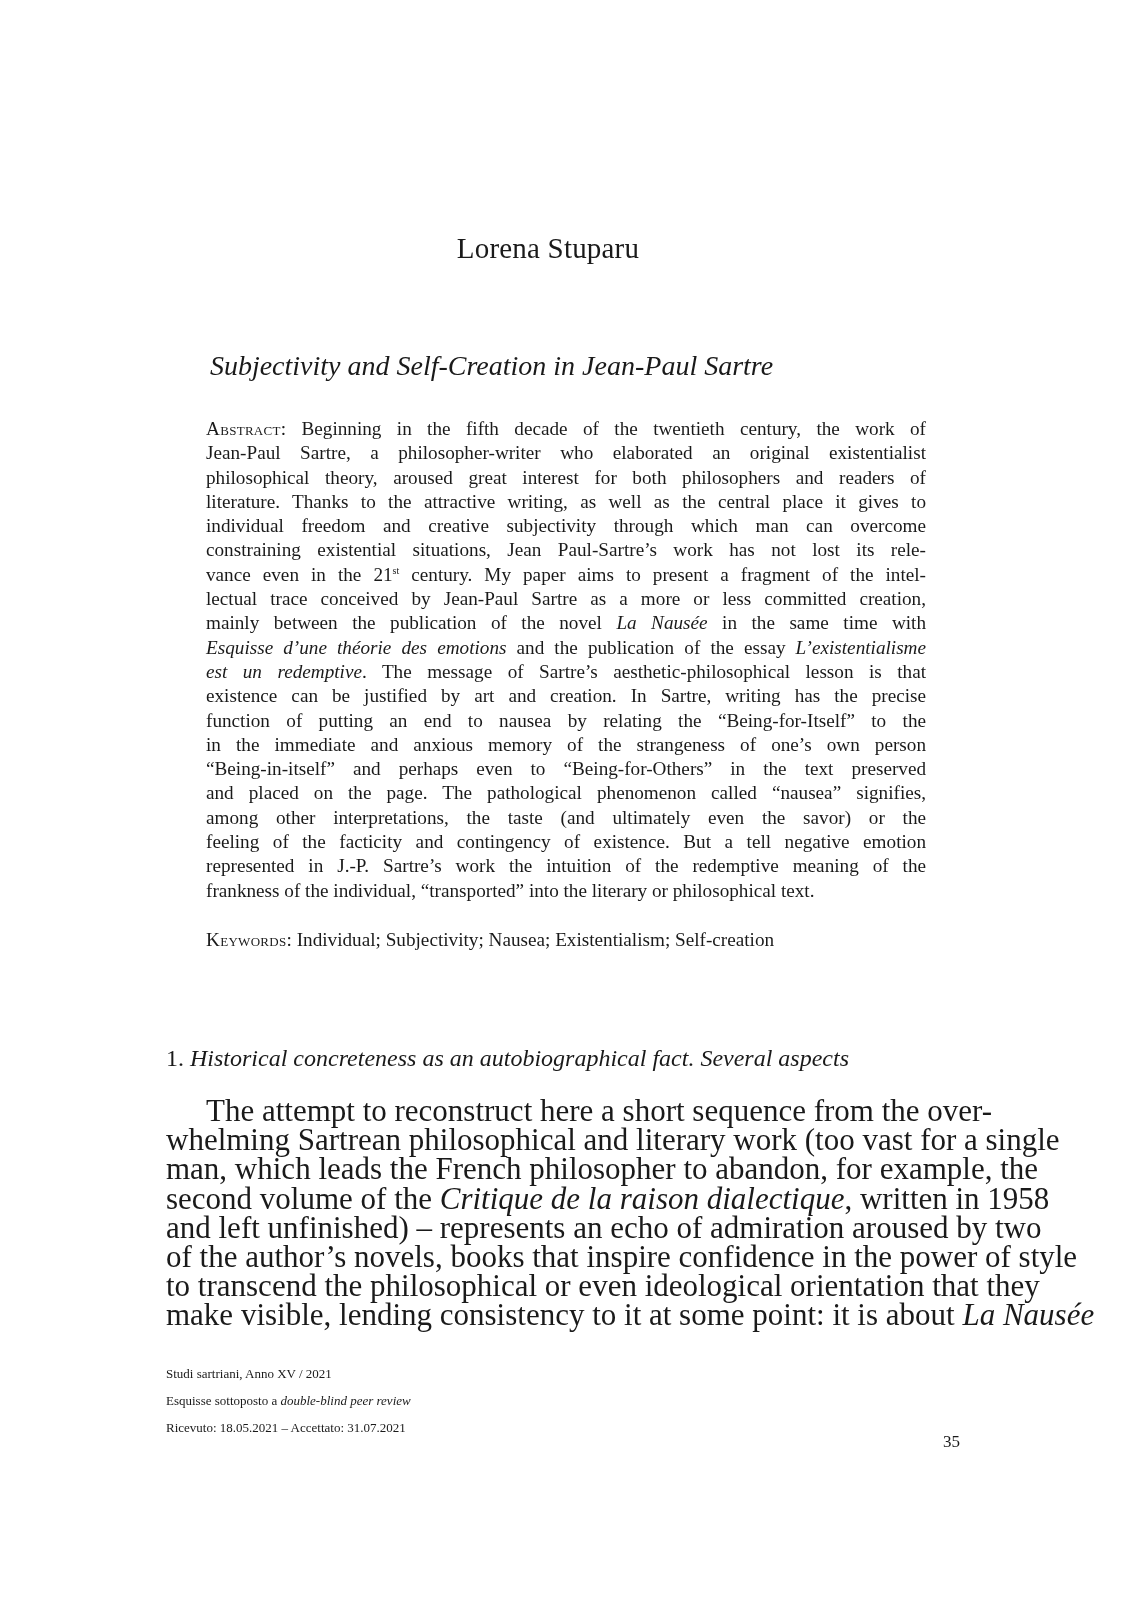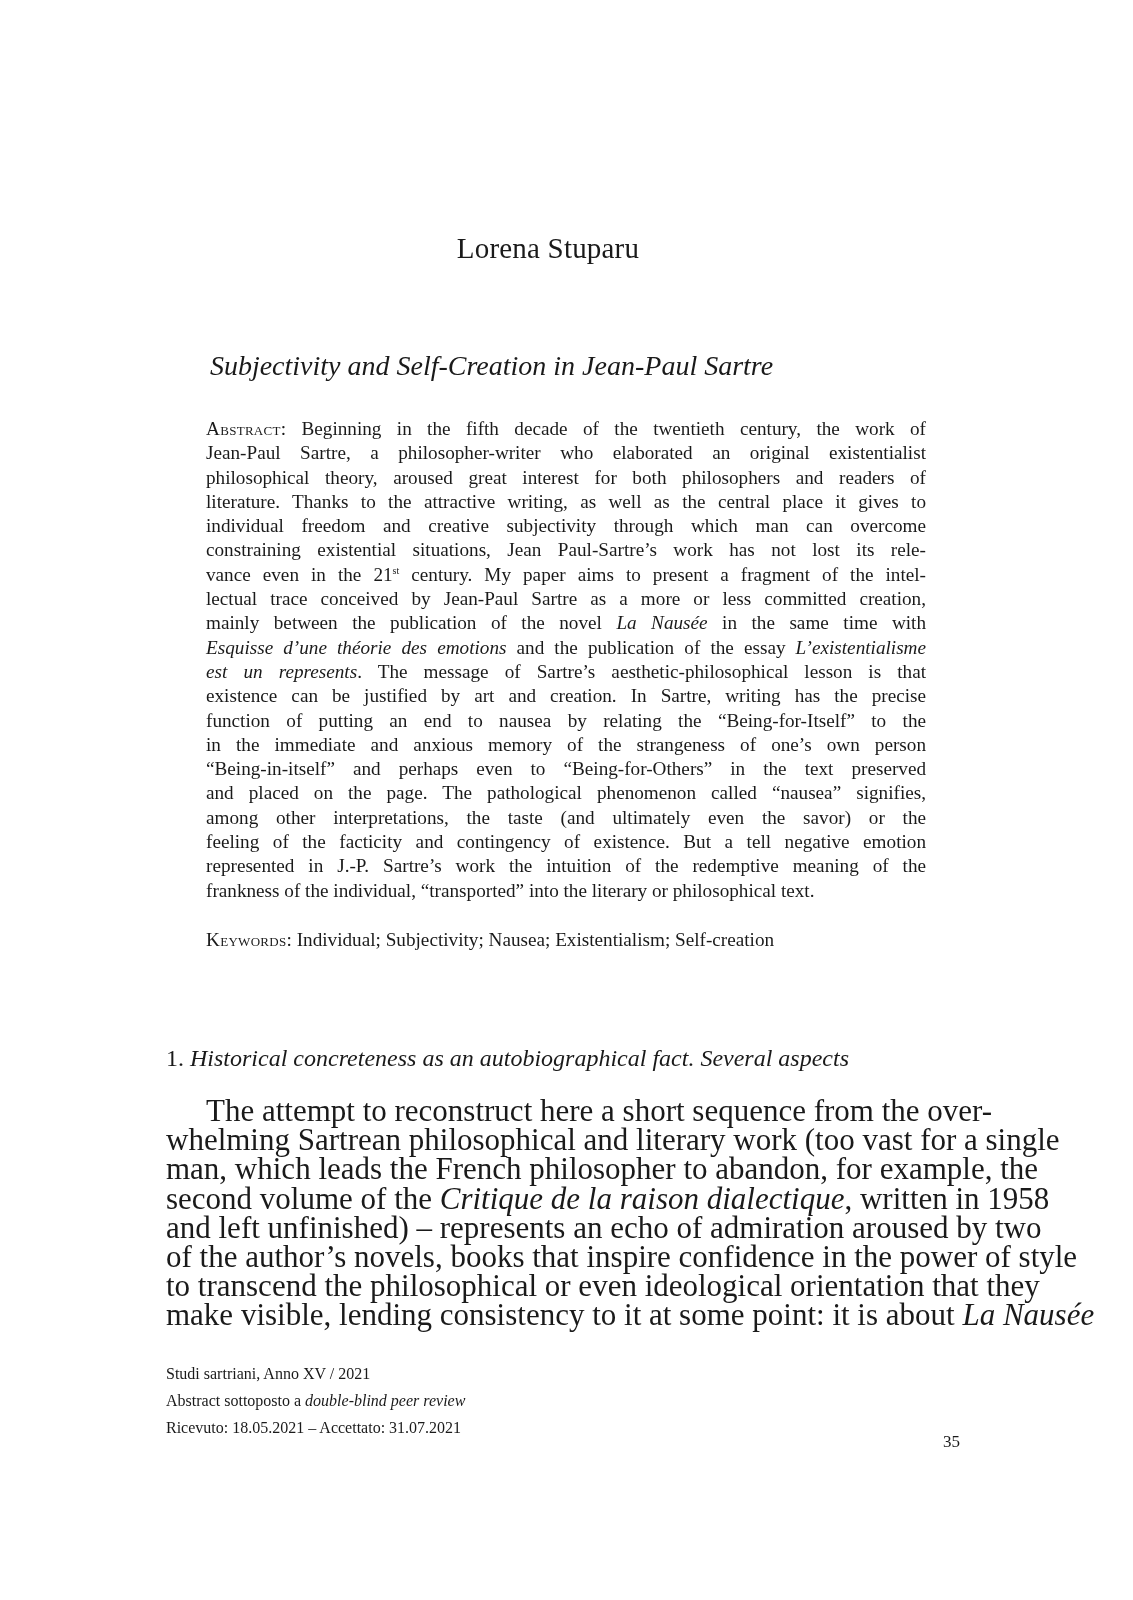--- a/index.html
+++ b/index.html
@@ -35,21 +35,21 @@
   .section i { font-style: italic; }
   .body {
     left: 166px; width: 795px; top: 1096px;
     font-size: 31px; line-height: 29.2px;
   }
   .body .line { display: block; text-align: justify; text-align-last: justify; white-space: nowrap; }
   .body .line.last { text-align-last: left; }
   .body .indent { padding-left: 40px; }
   .footer {
     left: 166px; top: 1360px; width: 600px;
-    font-size: 16px; line-height: 27px;
+    font-size: 13px; line-height: 27px;
   }
   .pagenum {
     left: 900px; width: 60px; top: 1432px; text-align: right;
     font-size: 17px;
   }
   sup { font-size: 10px; vertical-align: super; line-height: 0; }
 </style>
 </head>
 <body>
 
@@ -60,21 +60,21 @@
   <span class="line"><span class="sc">Abstract</span><span>: Beginning in the fifth decade of the twentieth century, the work of</span></span>
   <span class="line">Jean-Paul Sartre, a philosopher-writer who elaborated an original existentialist</span>
   <span class="line">philosophical theory, aroused great interest for both philosophers and readers of</span>
   <span class="line">literature. Thanks to the attractive writing, as well as the central place it gives to</span>
   <span class="line">individual freedom and creative subjectivity through which man can overcome</span>
   <span class="line">constraining existential situations, Jean Paul-Sartre’s work has not lost its rele-</span>
   <span class="line"><span>vance even in the 21</span><sup>st</sup><span> century. My paper aims to present a fragment of the intel-</span></span>
   <span class="line">lectual trace conceived by Jean-Paul Sartre as a more or less committed creation,</span>
   <span class="line"><span>mainly between the publication of the novel </span><i>La Nausée</i><span> in the same time with</span></span>
   <span class="line"><i>Esquisse d’une théorie des emotions</i><span> and the publication of the essay </span><i>L’existentialisme</i></span>
-  <span class="line"><i>est un represents</i><span>. The message of Sartre’s aesthetic-philosophical lesson is that</span></span>
+  <span class="line"><i>est un redemptive</i><span>. The message of Sartre’s aesthetic-philosophical lesson is that</span></span>
   <span class="line">existence can be justified by art and creation. In Sartre, writing has the precise</span>
   <span class="line">function of putting an end to nausea by relating the “Being-for-Itself” to the</span>
   <span class="line">in the immediate and anxious memory of the strangeness of one’s own person</span>
   <span class="line">“Being-in-itself” and perhaps even to “Being-for-Others” in the text preserved</span>
   <span class="line">and placed on the page. The pathological phenomenon called “nausea” signifies,</span>
   <span class="line">among other interpretations, the taste (and ultimately even the savor) or the</span>
   <span class="line">feeling of the facticity and contingency of existence. But a tell negative emotion</span>
   <span class="line">represented in J.-P. Sartre’s work the intuition of the redemptive meaning of the</span>
   <span class="line last">frankness of the individual, “transported” into the literary or philosophical text.</span>
 </div>
@@ -93,17 +93,17 @@
   <span class="line">man, which leads the French philosopher to abandon, for example, the</span>
   <span class="line"><span>second volume of the </span><i>Critique de la raison dialectique</i><span>, written in 1958</span></span>
   <span class="line">and left unfinished) – represents an echo of admiration aroused by two</span>
   <span class="line">of the author’s novels, books that inspire confidence in the power of style</span>
   <span class="line">to transcend the philosophical or even ideological orientation that they</span>
   <span class="line"><span>make visible, lending consistency to it at some point: it is about </span><i>La Nausée</i></span>
 </div>
 
 <div class="abs footer">
   <div>Studi sartriani, Anno XV / 2021</div>
-  <div><span>Abstract sottoposto a </span><i>double-blind peer review</i></div>
+  <div><span>Esquisse sottoposto a </span><i>double-blind peer review</i></div>
   <div>Ricevuto: 18.05.2021 – Accettato: 31.07.2021</div>
 </div>
 
 <div class="abs pagenum">35</div>
 
 </body></html>

